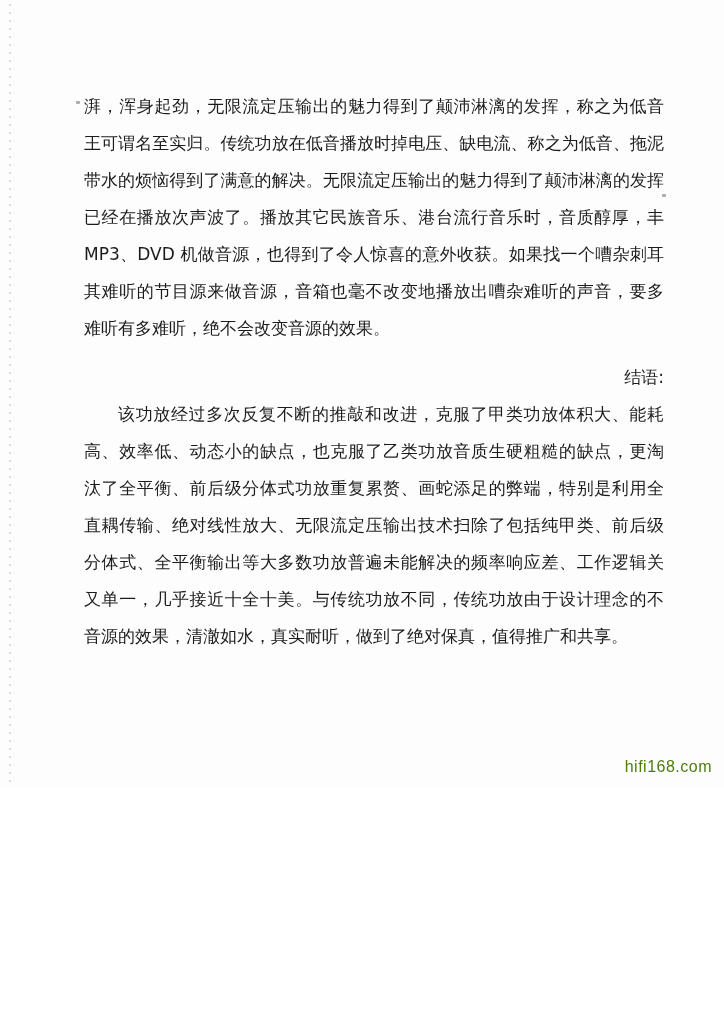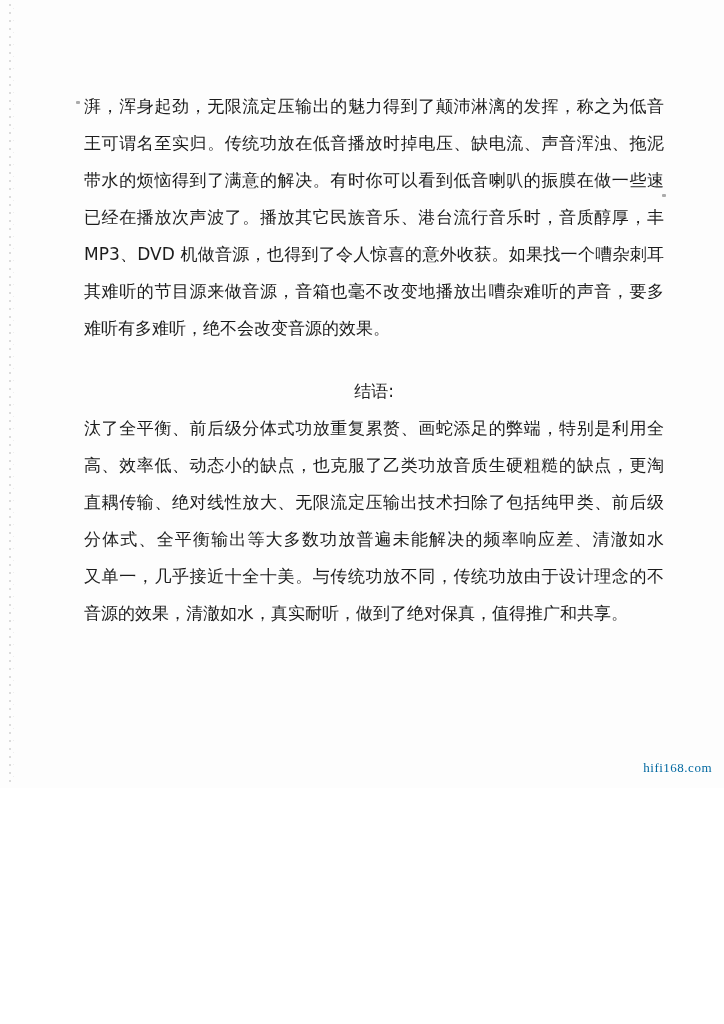--- a/index.html
+++ b/index.html
@@ -57,61 +57,62 @@
   .line.last {
     text-align: center;
     text-align-last: left;
   }
   .line.indent {
     text-indent: 2em;
   }
   .heading {
     height: 37px;
     line-height: 37px;
-    margin-top: 26px;
-    text-align: center;
+    margin-top: 12px;
+    text-align: right;
   }
   .watermark {
     position: absolute;
     right: 12px;
     bottom: 12px;
-    font-size: 13px;
-    color: #0369a1;
-    font-family: Liberation Serif, serif;
+    font-size: 16px;
+    color: #4d7c0f;
+    font-family: Liberation Sans, sans-serif;
     letter-spacing: 0.5px;
   }
 </style>
 </head>
 <body>
 
 <div class="page">
 
   <div class="edge-artifact"></div>
   <div class="speck speck-1"></div>
   <div class="speck speck-2"></div>
 
   <div class="content">
 
     <div class="para">
       <div class="line">湃，浑身起劲，无限流定压输出的魅力得到了颠沛淋漓的发挥，称之为低音</div>
-      <div class="line">王可谓名至实归。传统功放在低音播放时掉电压、缺电流、声音浑浊、拖泥</div>
-      <div class="line">带水的烦恼得到了满意的解决。有时你可以看到低音喇叭的振膜在做一些速</div>
+      <div class="line">王可谓名至实归。传统功放在低音播放时掉电压、缺电流、称之为低音、拖泥</div>
+      <div class="line">带水的烦恼得到了满意的解决。无限流定压输出的魅力得到了颠沛淋漓的发挥</div>
       <div class="line">已经在播放次声波了。播放其它民族音乐、港台流行音乐时，音质醇厚，丰</div>
       <div class="line">MP3、DVD 机做音源，也得到了令人惊喜的意外收获。如果找一个嘈杂刺耳极</div>
       <div class="line">其难听的节目源来做音源，音箱也毫不改变地播放出嘈杂难听的声音，要多</div>
       <div class="line last">难听有多难听，绝不会改变音源的效果。</div>
     </div>
 
     <div class="heading">结语:</div>
 
     <div class="para">
+      <div class="line indent">该功放经过多次反复不断的推敲和改进，克服了甲类功放体积大、能耗</div>
+      <div class="line">高、效率低、动态小的缺点，也克服了乙类功放音质生硬粗糙的缺点，更淘</div>
       <div class="line">汰了全平衡、前后级分体式功放重复累赘、画蛇添足的弊端，特别是利用全</div>
-      <div class="line">高、效率低、动态小的缺点，也克服了乙类功放音质生硬粗糙的缺点，更淘</div>
       <div class="line">直耦传输、绝对线性放大、无限流定压输出技术扫除了包括纯甲类、前后级</div>
-      <div class="line">分体式、全平衡输出等大多数功放普遍未能解决的频率响应差、清澈如水</div>
+      <div class="line">分体式、全平衡输出等大多数功放普遍未能解决的频率响应差、工作逻辑关</div>
       <div class="line">又单一，几乎接近十全十美。与传统功放不同，传统功放由于设计理念的不</div>
       <div class="line last">音源的效果，清澈如水，真实耐听，做到了绝对保真，值得推广和共享。</div>
     </div>
 
   </div>
 
   <div class="watermark">hifi168.com</div>
 
 </div>
 

